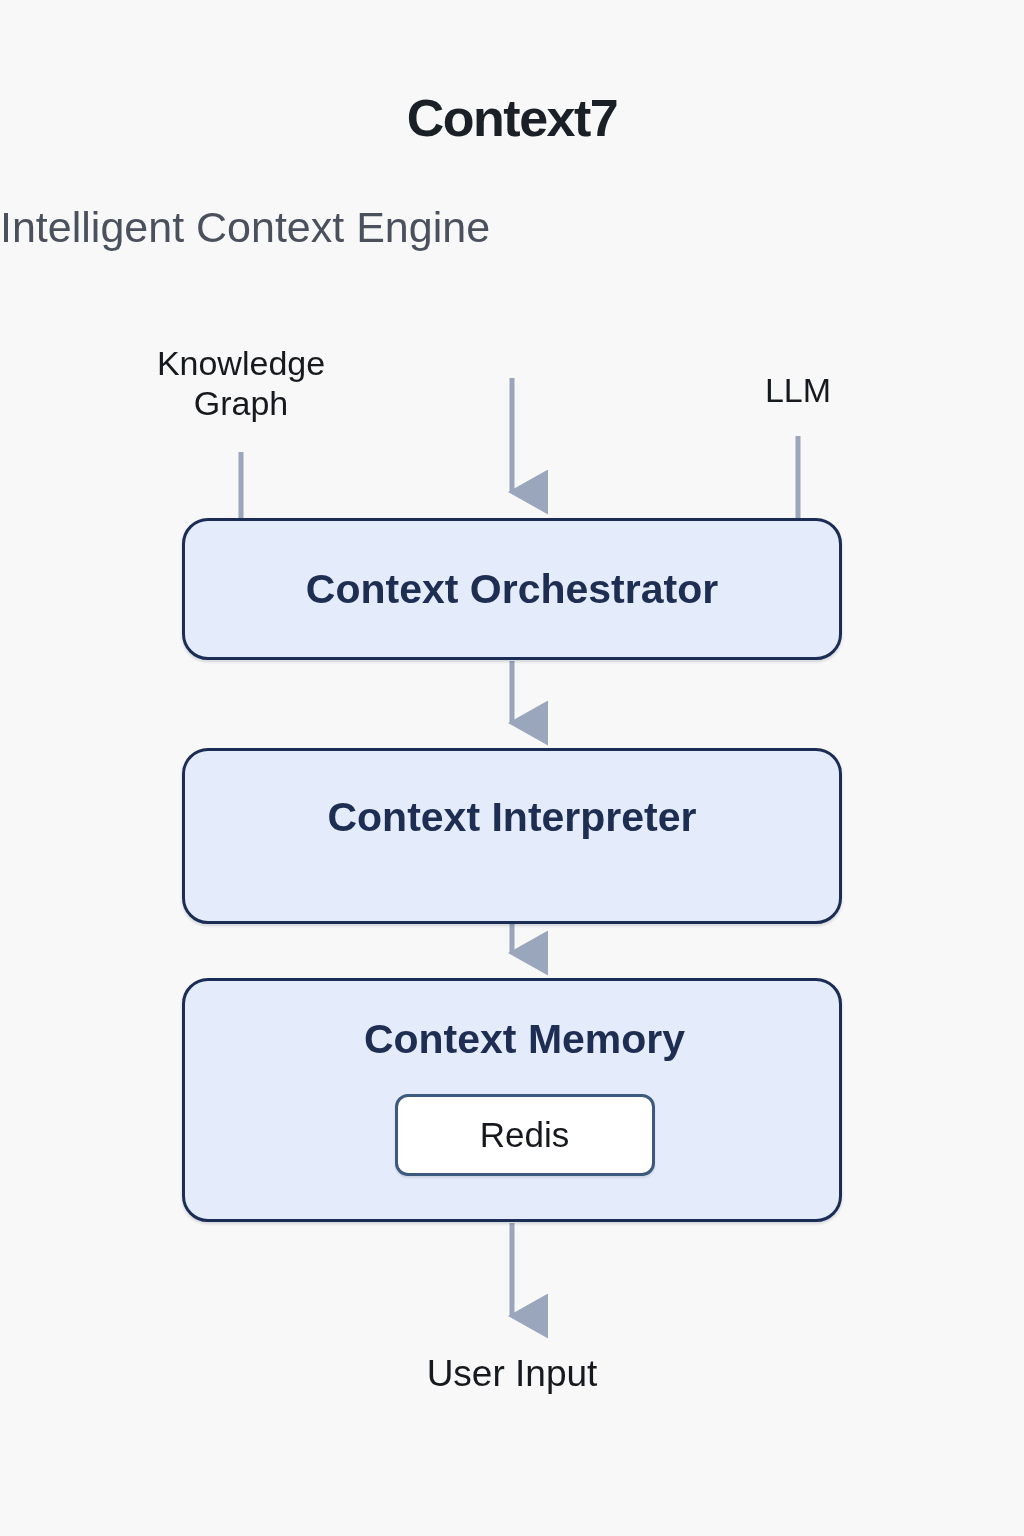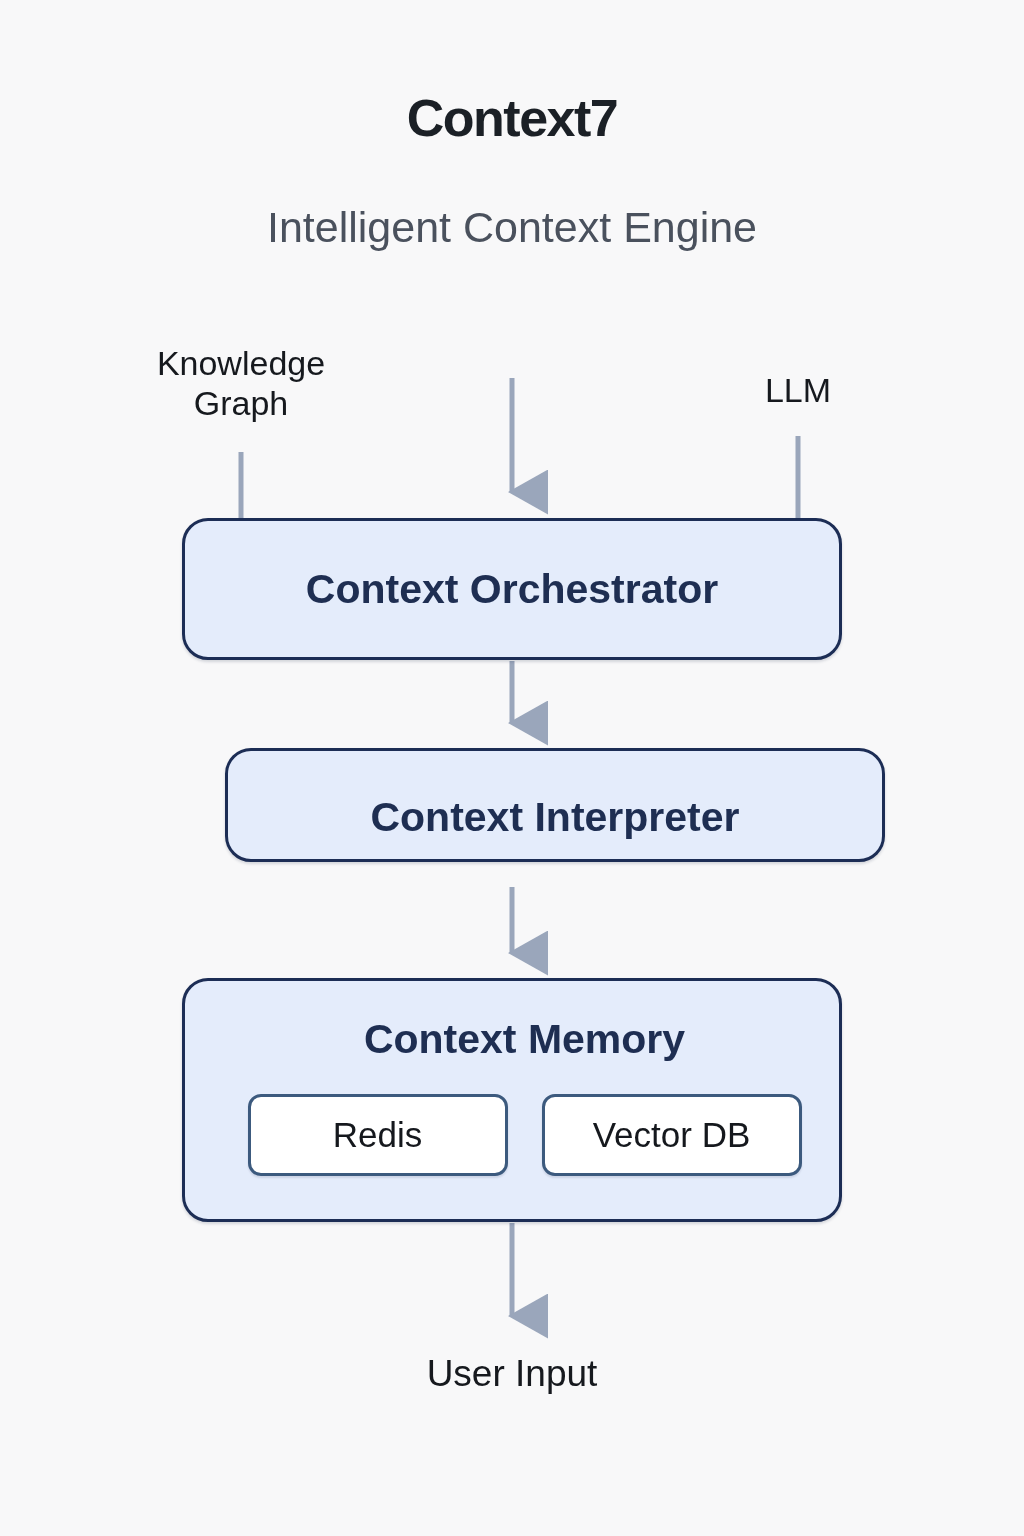--- a/index.html
+++ b/index.html
@@ -32,21 +32,20 @@
     font-weight: bold;
     letter-spacing: -1.5px;
     color: #1b2026;
     line-height: 1;
   }
   .subtitle {
     position: absolute;
     left: 0;
     top: 203px;
     width: 1024px;
-    text-align: center;
     font-size: 43px;
     font-weight: normal;
     color: #4a515d;
     line-height: 1.15;
   }
 
   
   .io-label {
     position: absolute;
     text-align: center;
@@ -105,22 +104,21 @@
   #box-orchestrator {
     top: 518px;
     height: 142px;
   }
   #box-orchestrator .stage-title {
     margin-top: 48px;
   }
 
   #box-interpreter {
     top: 748px;
-    height: 114px;
-    margin-left: 43px;
+    height: 176px;
   }
   #box-interpreter .stage-title {
     margin-top: 46px;
   }
 
   #box-memory {
     top: 978px;
     height: 244px;
     padding-left: 25px;
   }
@@ -191,17 +189,16 @@
   </div>
 
   <div class="stage-box" id="box-interpreter">
     <div class="stage-title">Context Interpreter</div>
   </div>
 
   <div class="stage-box" id="box-memory">
     <div class="stage-title">Context Memory</div>
     <div class="chip-row">
       <div class="chip">Redis</div>
-      <div class="chip">Vector DB</div>
     </div>
   </div>
 
 </div>
 
 </body></html>

